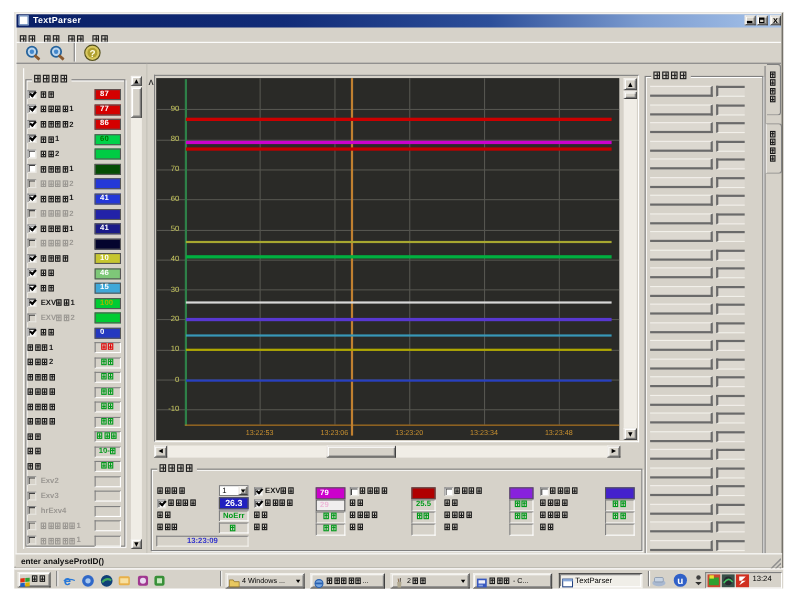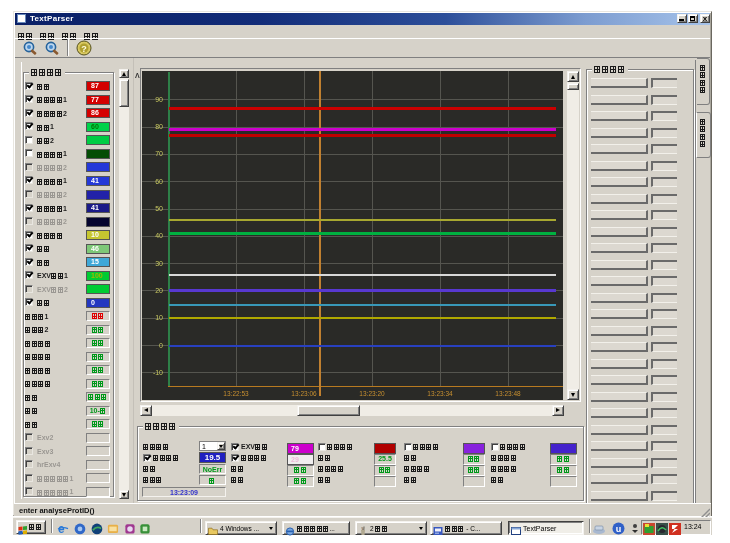--- a/index.html
+++ b/index.html
@@ -213,21 +213,21 @@
 <div class="gbx" style="left:137px;top:426px;width:447px;height:75px;background:#d6d2c9"></div>
 <div class="glabel big" style="left:143px;top:422px"><i class="g"></i><i class="g"></i><i class="g"></i><i class="g"></i></div>
 <div class="abs" style="left:143px;top:443px;font-size:7px;line-height:8px;font-weight:bold"><i class="g"></i><i class="g"></i><i class="g"></i><i class="g"></i></div>
 <div class="cb c" style="left:143px;top:454px"></div>
 <div class="abs" style="left:153px;top:454px;font-size:7px;line-height:8px;font-weight:bold"><i class="g"></i><i class="g"></i><i class="g"></i><i class="g"></i></div>
 <div class="abs" style="left:143px;top:465px;font-size:7px;line-height:8px;font-weight:bold"><i class="g"></i><i class="g"></i></div>
 <div class="abs" style="left:143px;top:476px;font-size:7px;line-height:8px;font-weight:bold"><i class="g"></i><i class="g"></i><i class="g"></i></div>
 <div class="abs" style="left:199px;top:441px;width:27px;height:10px;background:#fff;border:1px solid #808080;font-size:7px;line-height:9px;padding-left:2px">1</div>
 <div class="btn3d" style="left:217px;top:442px;width:8px;height:8px"></div>
 <div class="ar" style="left:219px;top:445px;border-left:2px solid transparent;border-right:2px solid transparent;border-top:3px solid #000"></div>
-<div class="vb" style="left:199px;top:452px;width:27px;height:11px;background:#2020c0;color:#fff;font-size:8px;line-height:10px">19.5</div>
+<div class="vb" style="left:199px;top:452px;width:27px;height:11px;background:#2020c0;color:#fff;font-size:8px;line-height:10px">26.3</div>
 <div class="sb" style="left:199px;top:463.5px;width:27px;height:10.5px;color:#00991a;line-height:9px">NoErr</div>
 <div class="sb" style="left:199px;top:474.5px;width:27px;height:10.5px;line-height:9px"><i class="gg"></i></div>
 <div class="abs sunk" style="left:142px;top:487px;width:84px;height:10px;background:#d6d2c9;font-size:7px;line-height:9px;text-align:center;color:#3333cc;font-weight:bold">13:23:09</div>
 <div class="cb c" style="left:231px;top:443px"></div>
 <div class="abs" style="left:241px;top:443px;font-size:7px;line-height:8px;font-weight:bold"><span style="color:#1a1a1a">EXV</span><i class="g"></i><i class="g"></i></div>
 <div class="cb c" style="left:231px;top:454px"></div>
 <div class="abs" style="left:241px;top:454px;font-size:7px;line-height:8px;font-weight:bold"><i class="g"></i><i class="g"></i><i class="g"></i><i class="g"></i></div>
 <div class="abs" style="left:231px;top:465px;font-size:7px;line-height:8px;font-weight:bold"><i class="g"></i><i class="g"></i></div>
 <div class="abs" style="left:231px;top:476px;font-size:7px;line-height:8px;font-weight:bold"><i class="g"></i><i class="g"></i></div>
 <div class="vb" style="left:287px;top:442.5px;width:27px;height:11px;background:#cc00cc;color:#fff;text-align:left;padding-left:3px">79</div>

